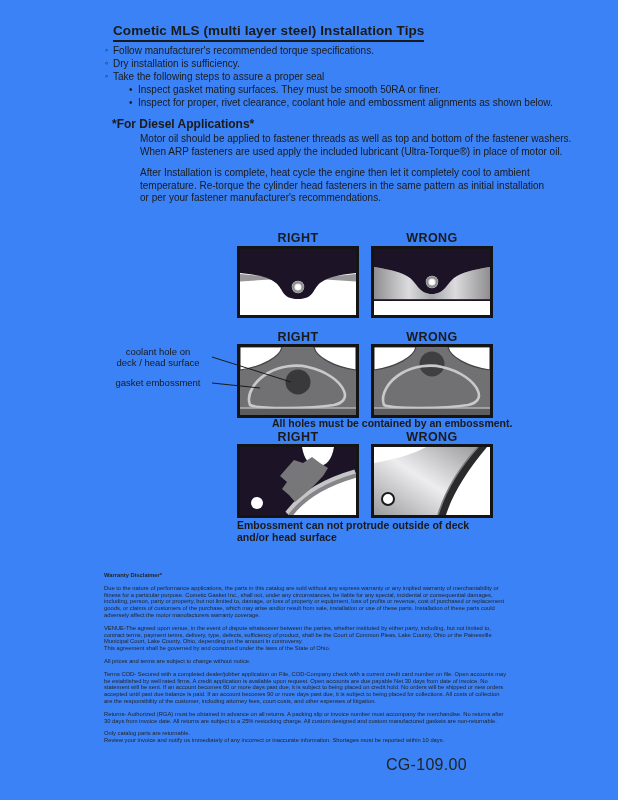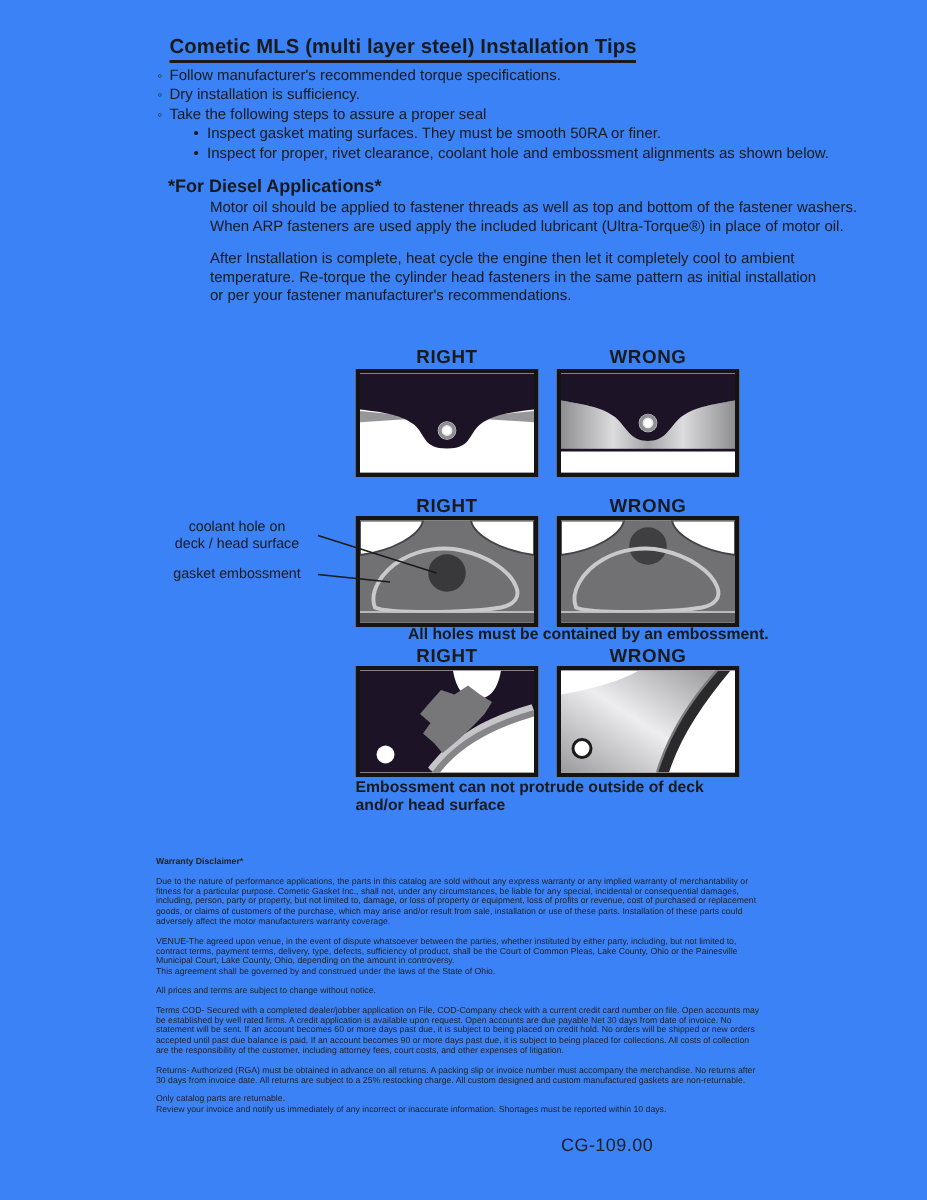--- a/index.html
+++ b/index.html
@@ -30,21 +30,21 @@
   .dlabel{width:122px;text-align:center;font-size:12.5px;font-weight:700;letter-spacing:.4px;}
   .dbox{width:116px;border:3px solid #141414;background:#fff;line-height:0;}
   .dbox svg{display:block;}
   .caption{font-size:10.5px;font-weight:600;line-height:12px;}
   .sidelabel{width:106px;text-align:center;font-size:9.5px;line-height:10.5px;}
   .leader{pointer-events:none;z-index:5;}
   
   .legal{left:104px;top:572px;width:420px;font-size:5.8px;line-height:6.8px;color:#242424;}
   .legal p{margin:0 0 6px 0;white-space:pre-line;}
   .legal .lh{font-weight:bold;}
-  .footer-code{left:374px;top:756px;font-size:12px;letter-spacing:.3px;color:#222;}
+  .footer-code{left:386px;top:756px;font-size:16px;letter-spacing:.3px;color:#222;}
 </style>
 </head>
 <body>
 
 <div id="canvas">
 
   <div class="abs title">Cometic MLS (multi layer steel) Installation Tips</div>
 
   <div class="abs bullets">
     <div class="b-row">

